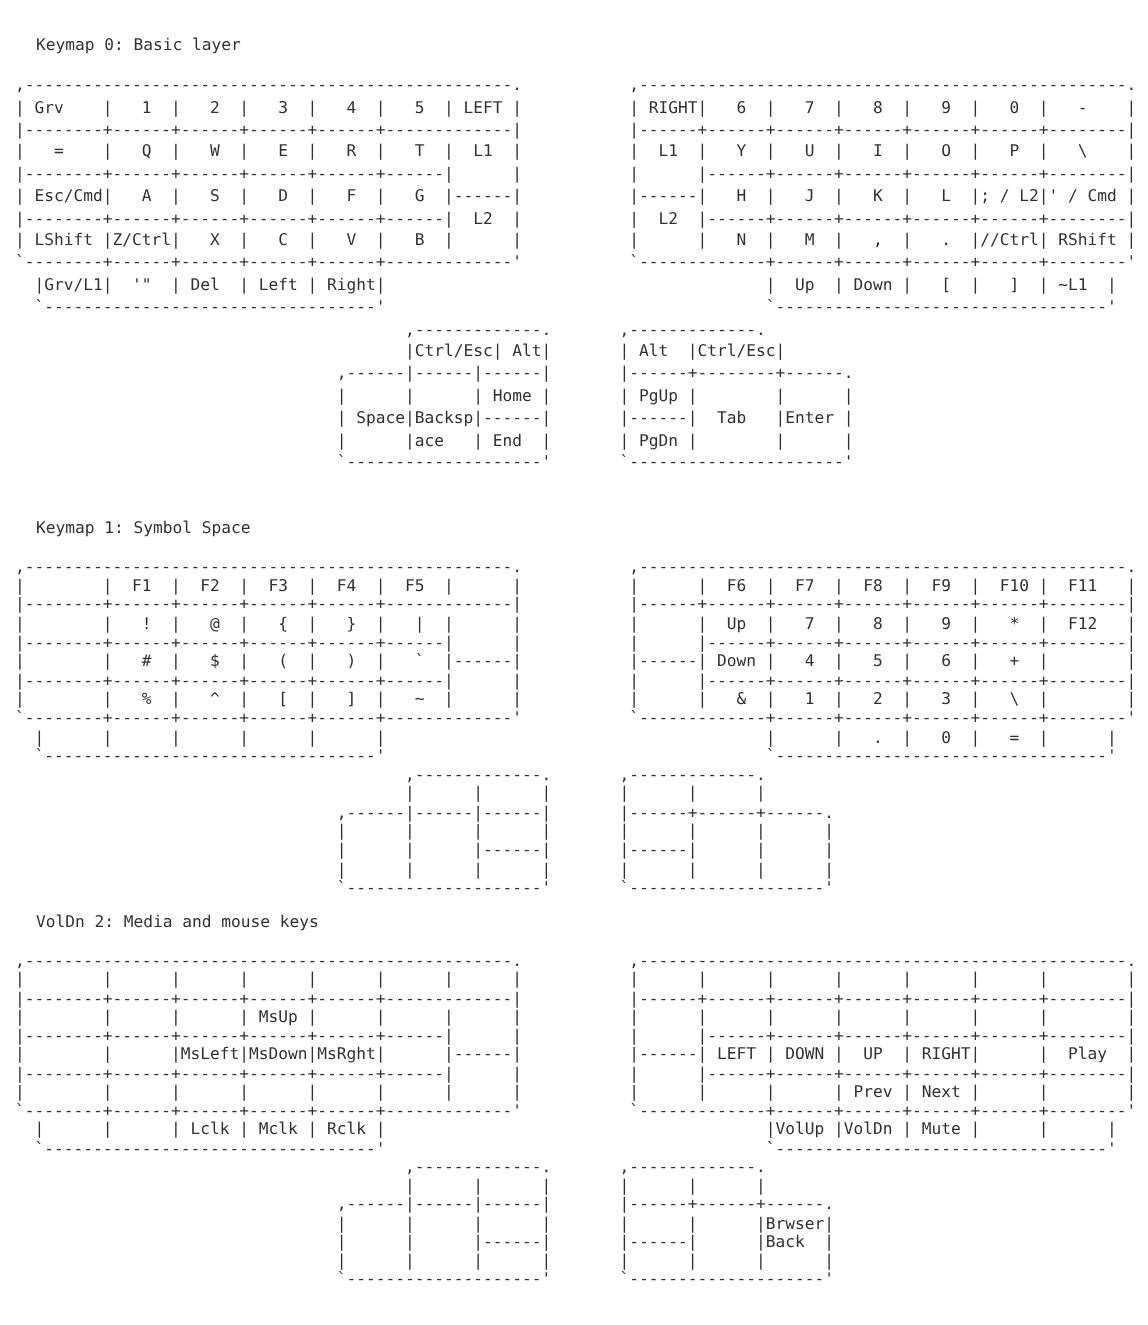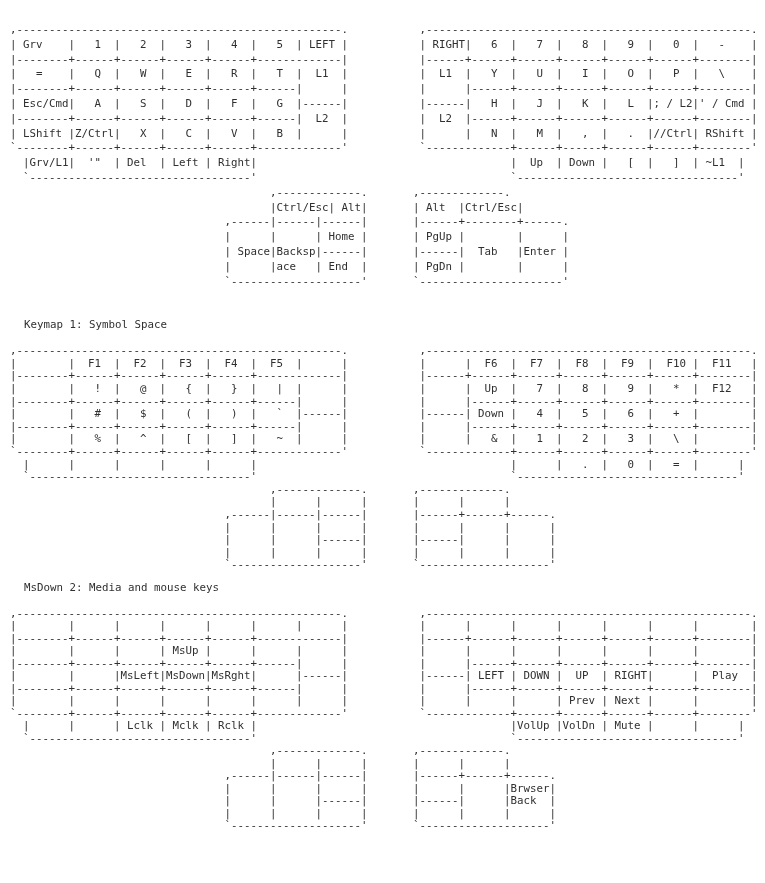--- a/index.html
+++ b/index.html
@@ -37,20 +37,21 @@
   .section-1 .keymap-art { line-height: 12.6px; }
   .section-2 { margin-top: 9px; }
   .section-2 .keymap-art { line-height: 12.5px; }
 </style>
 </head>
 <body>
 
 <main class="doc">
 
   <section class="keymap-section section-0">
+    <div class="keymap-title">Keymap 0: Basic layer</div>
     <pre class="keymap-art">,--------------------------------------------------.           ,--------------------------------------------------.
 | Grv    |   1  |   2  |   3  |   4  |   5  | LEFT |           | RIGHT|   6  |   7  |   8  |   9  |   0  |   -    |
 |--------+------+------+------+------+-------------|           |------+------+------+------+------+------+--------|
 |   =    |   Q  |   W  |   E  |   R  |   T  |  L1  |           |  L1  |   Y  |   U  |   I  |   O  |   P  |   \    |
 |--------+------+------+------+------+------|      |           |      |------+------+------+------+------+--------|
 | Esc/Cmd|   A  |   S  |   D  |   F  |   G  |------|           |------|   H  |   J  |   K  |   L  |; / L2|' / Cmd |
 |--------+------+------+------+------+------|  L2  |           |  L2  |------+------+------+------+------+--------|
 | LShift |Z/Ctrl|   X  |   C  |   V  |   B  |      |           |      |   N  |   M  |   ,  |   .  |//Ctrl| RShift |
 `--------+------+------+------+------+-------------'           `-------------+------+------+------+------+--------'
   |Grv/L1|  '"  | Del  | Left | Right|                                       |  Up  | Down |   [  |   ]  | ~L1  |
@@ -80,21 +81,21 @@
                                         ,-------------.       ,-------------.
                                         |      |      |       |      |      |
                                  ,------|------|------|       |------+------+------.
                                  |      |      |      |       |      |      |      |
                                  |      |      |------|       |------|      |      |
                                  |      |      |      |       |      |      |      |
                                  `--------------------'       `--------------------'</pre>
   </section>
 
   <section class="keymap-section section-2">
-    <div class="keymap-title">MsDown 2: Media and mouse keys</div>
+    <div class="keymap-title">VolDn 2: Media and mouse keys</div>
     <pre class="keymap-art">,--------------------------------------------------.           ,--------------------------------------------------.
 |        |      |      |      |      |      |      |           |      |      |      |      |      |      |        |
 |--------+------+------+------+------+-------------|           |------+------+------+------+------+------+--------|
 |        |      |      | MsUp |      |      |      |           |      |      |      |      |      |      |        |
 |--------+------+------+------+------+------|      |           |      |------+------+------+------+------+--------|
 |        |      |MsLeft|MsDown|MsRght|      |------|           |------| LEFT | DOWN |  UP  | RIGHT|      |  Play  |
 |--------+------+------+------+------+------|      |           |      |------+------+------+------+------+--------|
 |        |      |      |      |      |      |      |           |      |      |      | Prev | Next |      |        |
 `--------+------+------+------+------+-------------'           `-------------+------+------+------+------+--------'
   |      |      | Lclk | Mclk | Rclk |                                       |VolUp |VolDn | Mute |      |      |

